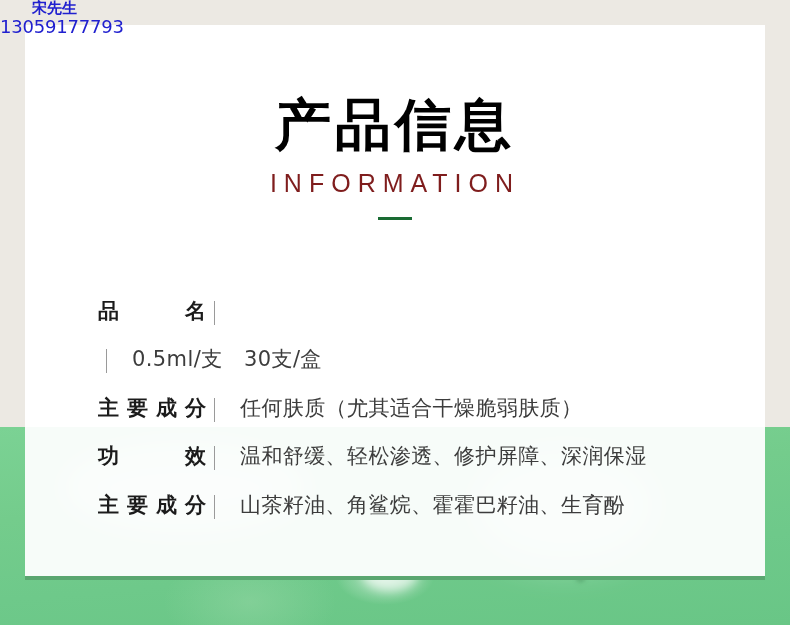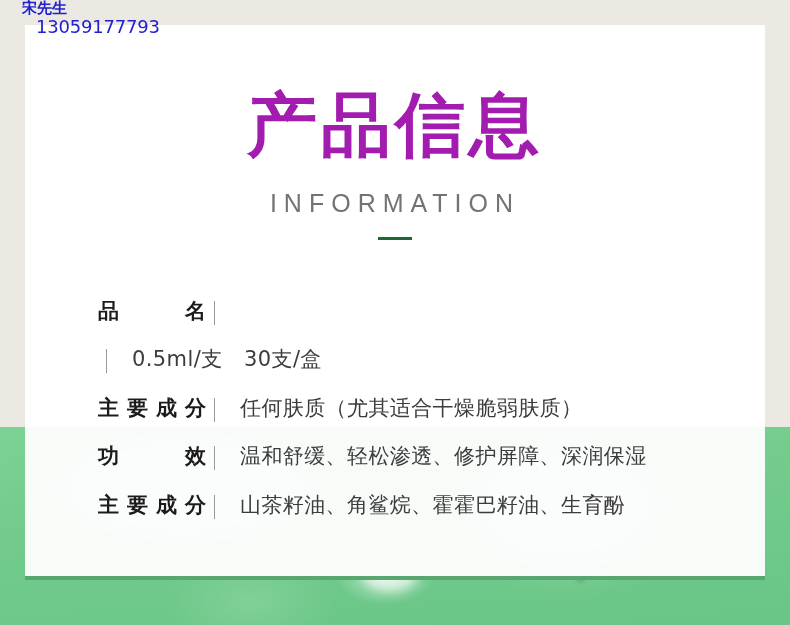--- a/index.html
+++ b/index.html
@@ -84,33 +84,33 @@
   }
 
   
   #heading {
     position:absolute;
     left:25px; top:95px;
     width:740px;
     text-align:center;
   }
   #title-cn {
-    font-size:70px;
+    font-size:56px;
     line-height:60px;
     letter-spacing:4px;
     font-weight:700;
-    color:#a21caf;
+    color:#000000;
     font-family:"DejaVu Sans","Liberation Sans",sans-serif;
   }
   #title-en {
-    margin-top:34px;
+    margin-top:14px;
     font-size:25px;
     line-height:28px;
     letter-spacing:7px;
-    color:#737373;
+    color:#7f1d1d;
     font-weight:400;
     font-family:"Liberation Sans","DejaVu Sans",sans-serif;
   }
   #title-rule {
     margin:20px auto 0 auto;
     width:34px; height:3px;
     background:#1a6b33;
   }
 
   
@@ -161,33 +161,32 @@
     position:absolute;
     left:0; top:0;
     width:200px;
     text-align:left;
     z-index:50;
     color:#2020cf;
     font-family:"DejaVu Sans","Liberation Sans",sans-serif;
   }
   #wm-name {
     display:block;
-    margin-left:22px;
+    margin-left:32px;
     font-size:15px;
     line-height:17px;
     font-weight:600;
   }
   #wm-phone {
     display:block;
-    margin-left:15px;
+    margin-left:0;
     font-size:18px;
     line-height:20px;
     font-weight:500;
     letter-spacing:-.2px;
-    padding-left:21px;
   }
 </style>
 </head>
 <body>
 
 <div id="page">
 
   <div id="green-band">
     <span class="leaf-dot" style="left:640px;top:118px;width:16px;height:11px;"></span>
     <span class="leaf-dot" style="left:556px;top:62px;width:11px;height:8px;"></span>

